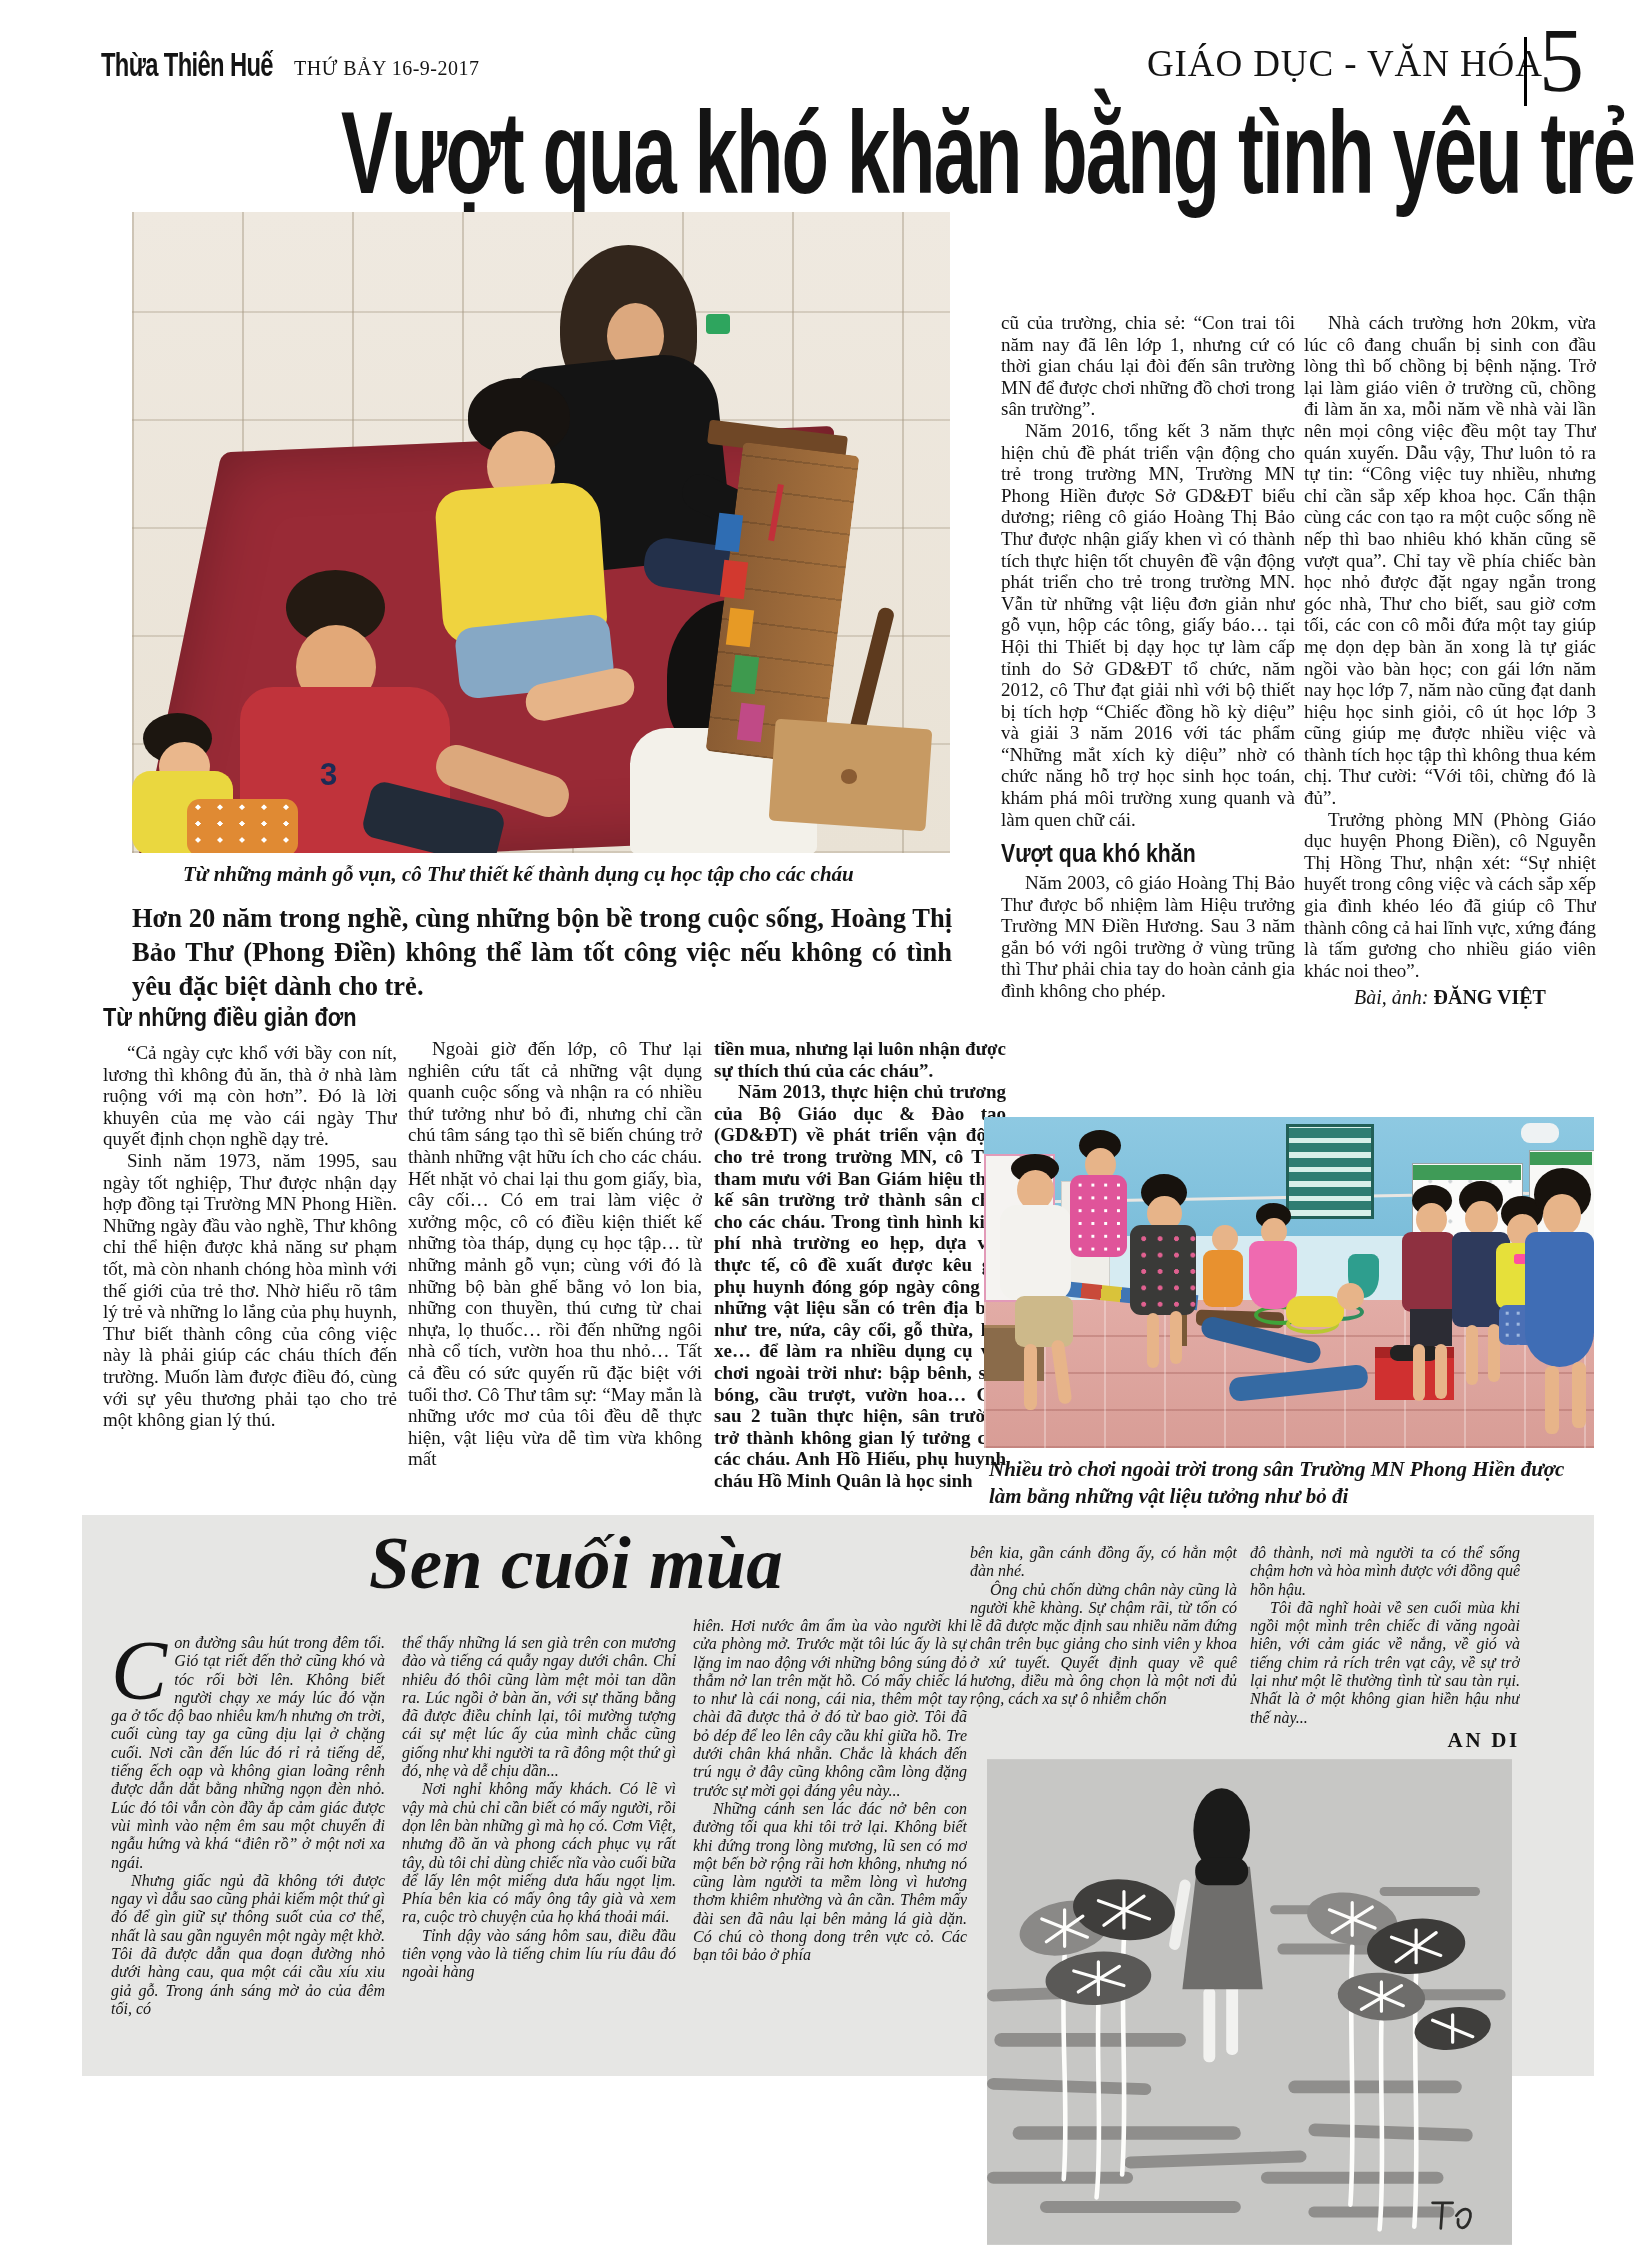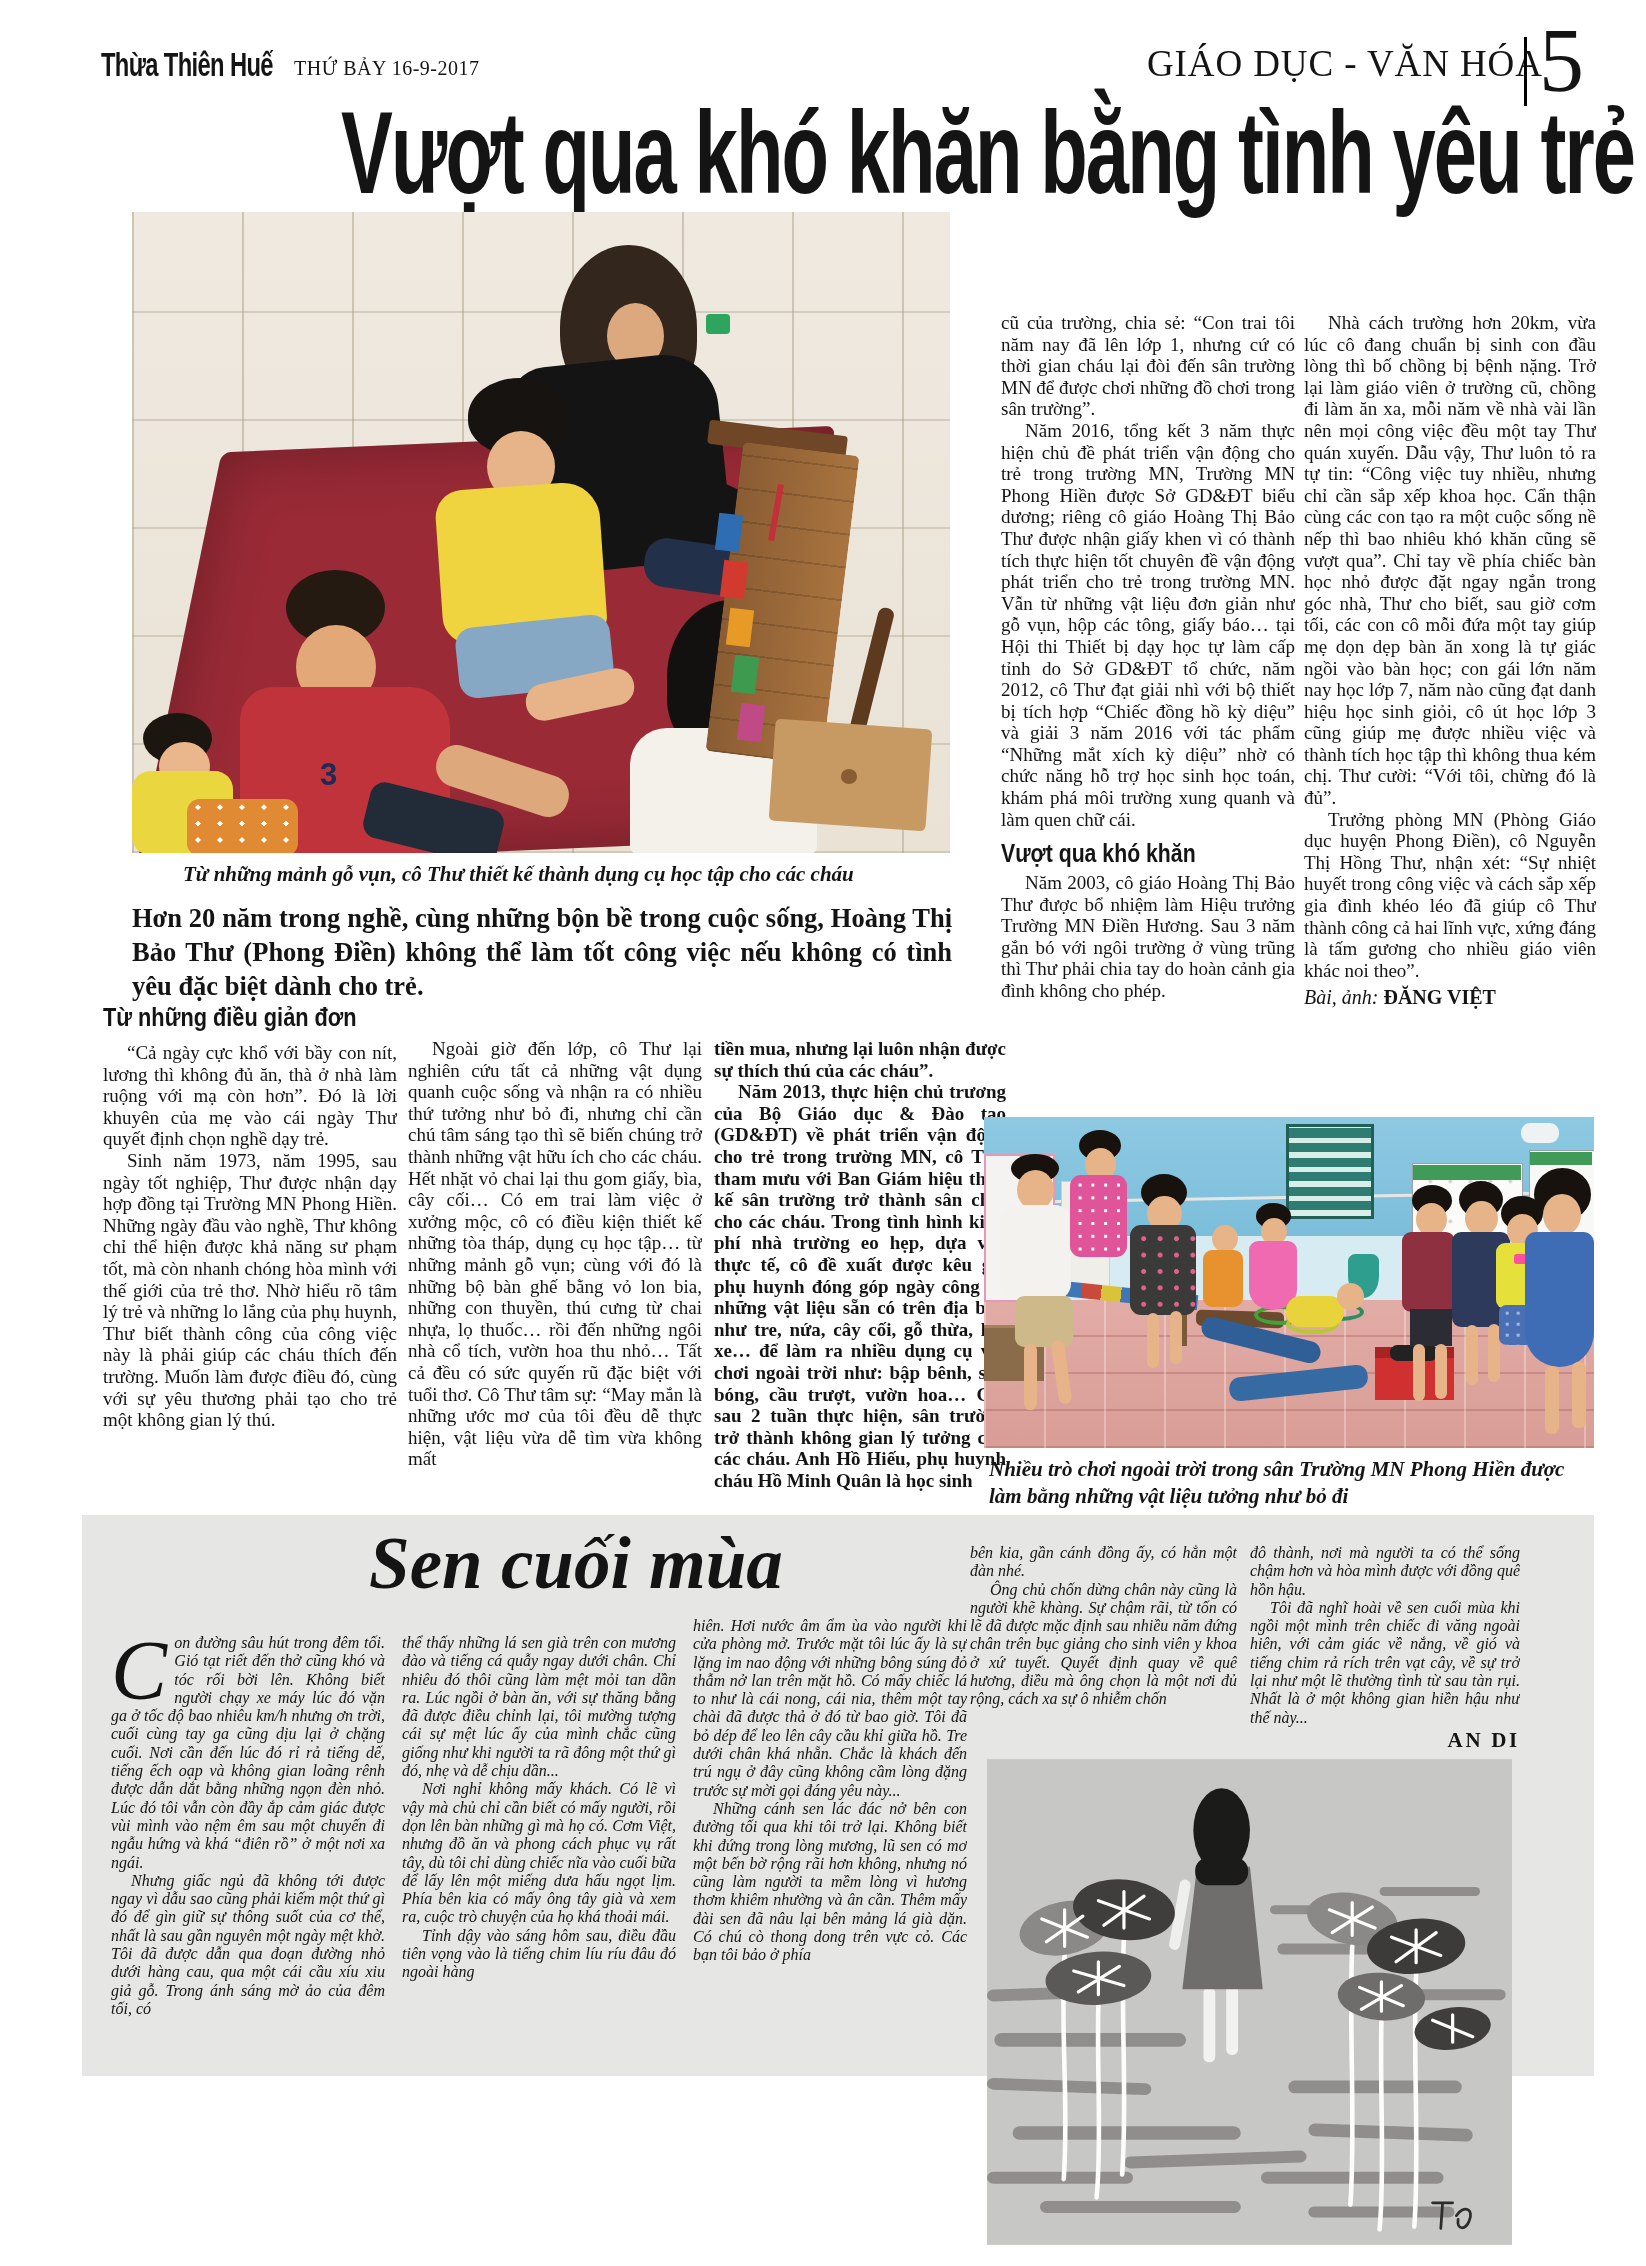--- a/index.html
+++ b/index.html
@@ -35,21 +35,21 @@
   .bodycol{font-size:19px;line-height:21.6px;text-align:justify;overflow:hidden;}
   .bodycol p{margin:0;text-indent:24px;}
   .bodycol p.cont{text-indent:0;}
   .c1{left:103px;top:1042px;width:294px;height:482px;}
   .c2{left:408px;top:1038px;width:294px;height:486px;}
   .c3{left:714px;top:1038px;width:292px;height:486px;font-weight:bold;}
   .c4{left:1001px;top:312px;width:294px;height:795px;}
   .c5{left:1304px;top:312px;width:292px;height:795px;}
   .subhead-inline{font-family:"Liberation Sans",sans-serif;font-weight:800;font-size:25px;
                   transform:scaleX(.85);transform-origin:left top;margin:12.8px 0 7.3px 0;white-space:nowrap;}
-  .byline1{text-align:left;margin-top:5.5px;font-size:20px;}
+  .byline1{text-align:center;margin-top:5.5px;font-size:20px;}
   .byline1 .pfx{font-style:italic;}
   .byline1 .nm{font-weight:bold;}
   
   .graybox{left:82px;top:1515px;width:1512px;height:561px;background:#e6e6e4;}
   .title2{left:192px;top:1524px;width:768px;text-align:center;font-style:italic;font-weight:bold;
           font-size:73px;line-height:1.1;}
   .botcol{font-size:16px;line-height:18.3px;font-style:italic;text-align:justify;overflow:hidden;}
   .botcol p{margin:0;text-indent:20px;}
   .botcol p.cont{text-indent:0;}
   .b1{left:111px;top:1634px;width:274px;height:440px;}

